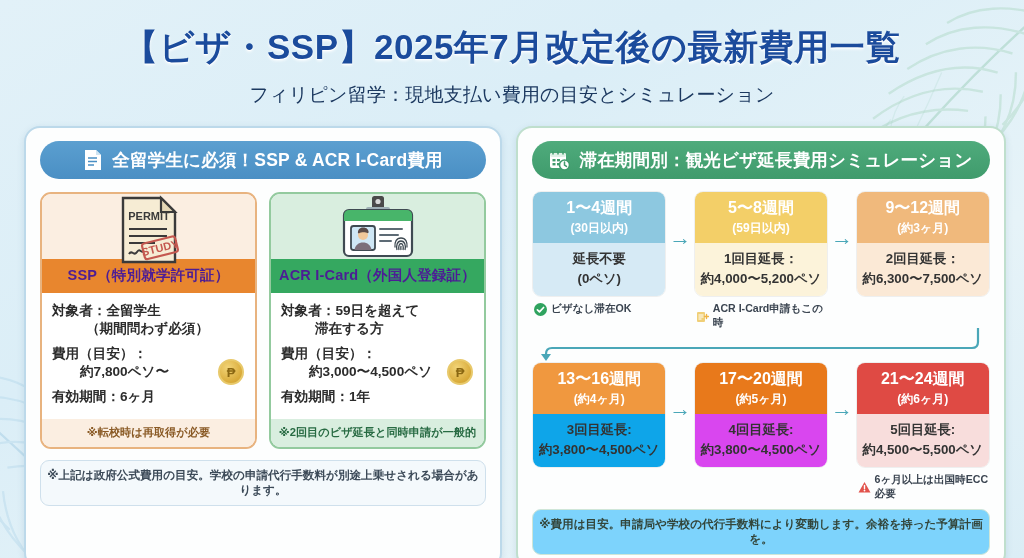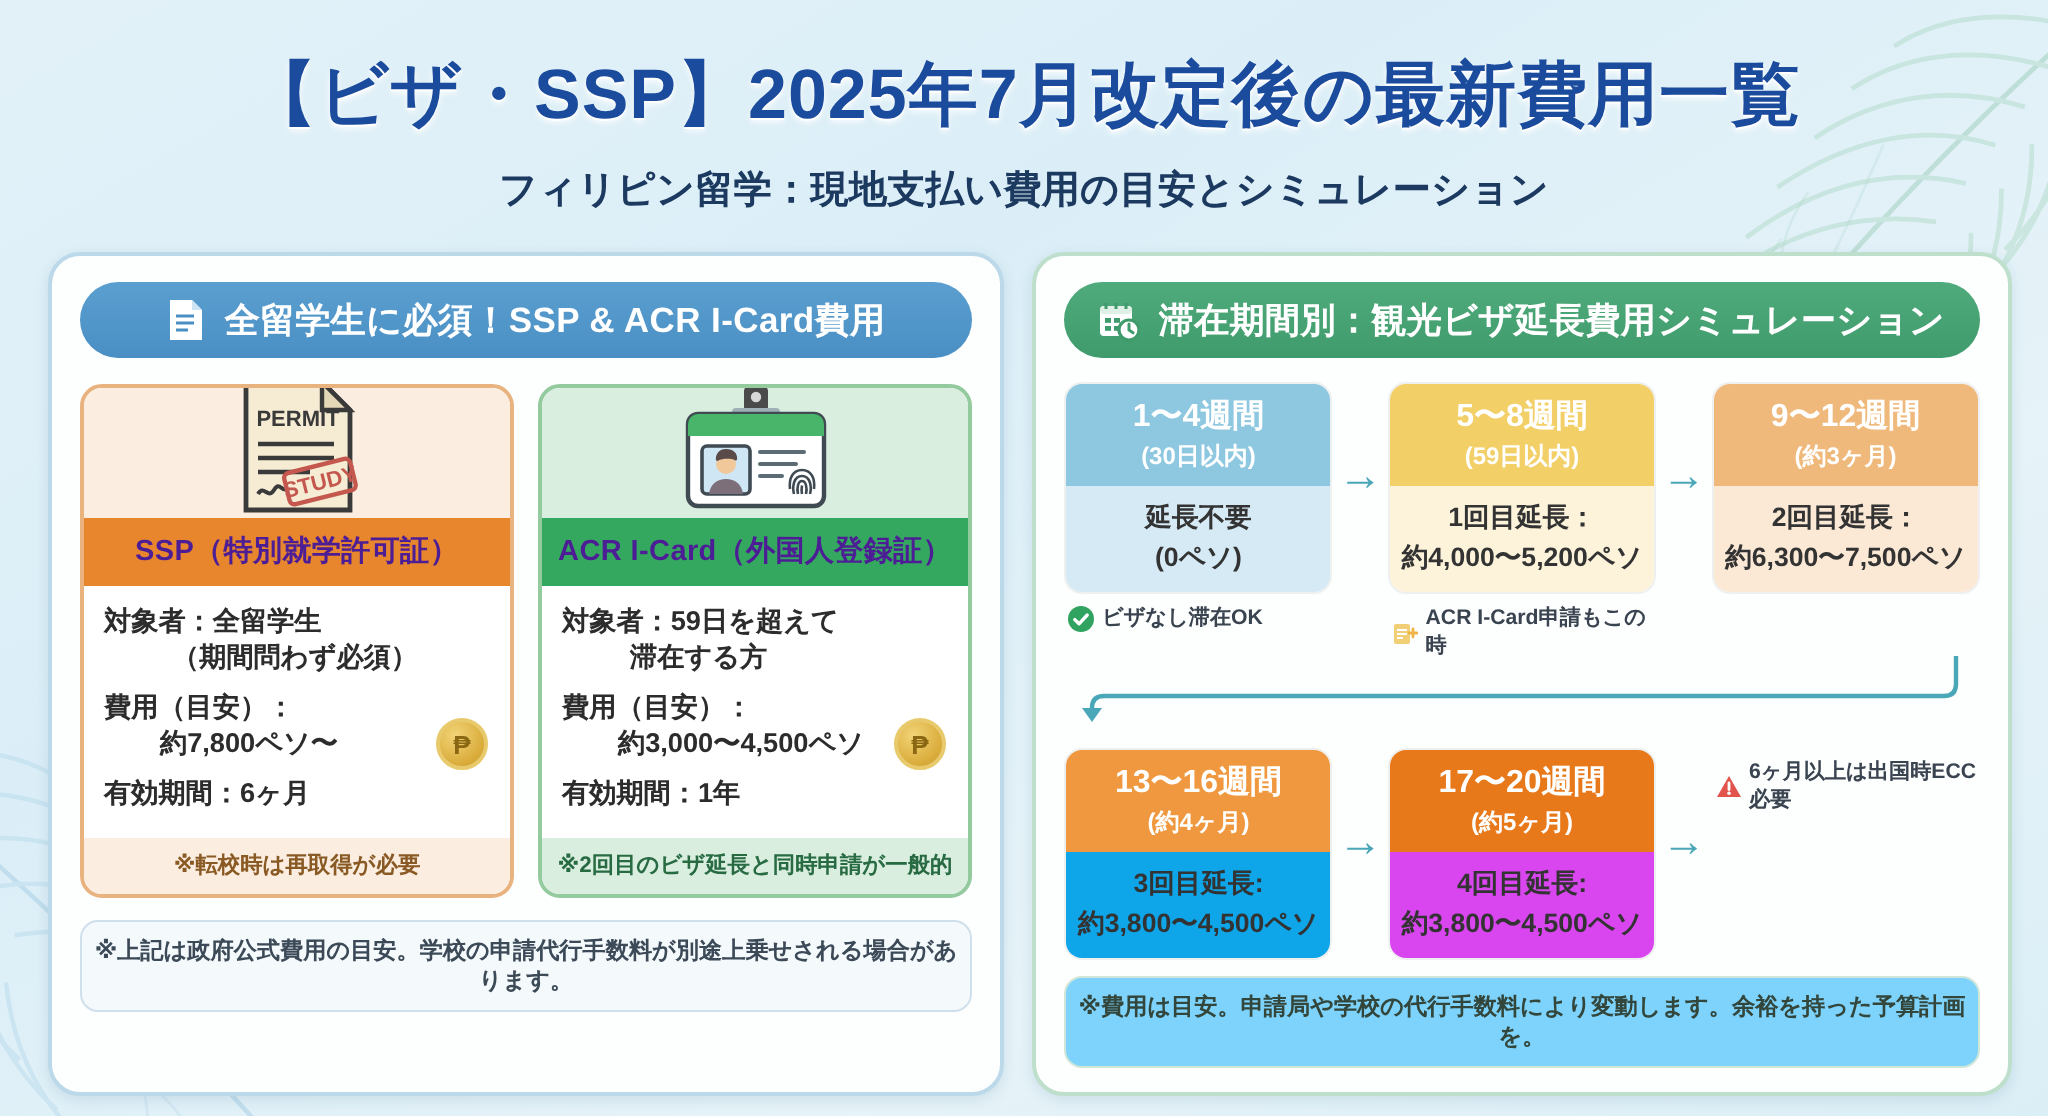--- a/index.html
+++ b/index.html
@@ -21,21 +21,21 @@
   .leaf-tr2 { top: 60px; right: 40px; width: 200px; height: 220px; transform: rotate(-18deg); opacity:.35;}
 
   
   .header { position: relative; text-align: center; padding-top: 24px; z-index: 3; }
   .main-title {
     font-size: 35px; font-weight: 700; letter-spacing: .5px;
     color: #1b4b9c;
     text-shadow: 0 1px 0 #fff, 0 2px 3px rgba(255,255,255,.85);
   }
   .sub-title {
-    margin-top: 11px; font-size: 19px; font-weight: 700;
+    margin-top: 11px; font-size: 19px; font-weight: 400;
     color: #1c3960; letter-spacing: .2px;
   }
 
   
   .panels {
     position: relative; z-index: 3;
     display: flex; gap: 14px;
     padding: 18px 18px 0 24px;
   }
   .panel {
@@ -58,21 +58,21 @@
 
   
   .cards { display: flex; gap: 12px; margin-top: 13px; }
   .card {
     width: 219px; border-radius: 11px; overflow: hidden;
     background: #fff;
   }
   .card-ssp { border: 2px solid #e8b37f; }
   .card-acr { border: 2px solid #93ca9e; }
 
-  .card-illus { height: 65px; display: flex; align-items: flex-end; justify-content: center; }
+  .card-illus { height: 65px; display: flex; align-items: flex-start; justify-content: center; }
   .illus-ssp { background: #fbeee1; }
   .illus-acr { background: #d9eedf; }
 
   .card-title {
     text-align: center; color: #4c1d95; font-weight: 700; font-size: 14.5px;
     padding: 7px 0 8px; letter-spacing: .2px;
   }
   .title-ssp { background: #e8862e; }
   .title-acr { background: #35a860; }
 
@@ -396,21 +396,21 @@
       </div>
     </div>
 
     <div class="connector">
       <svg width="460" height="34" viewBox="0 0 460 34">
         <path d="M444 -8 L444 14 Q444 20 438 20 L18 20 Q12 20 12 26 L12 28" fill="none" stroke="#4aa7b8" stroke-width="2.2"></path>
         <path d="M12 33 l-5 -7 h10 z" fill="#4aa7b8"></path>
       </svg>
     </div>
 
-    <div class="flow-row" style="margin-top:14px">
+    <div class="flow-row" style="margin-top:2px">
 
       <div class="flow-cell">
         <div class="stage s4">
           <div class="stage-top">
             <span class="wk">13〜16週間</span>
             <span class="sub">(約4ヶ月)</span>
           </div>
           <div class="stage-bot">
             <span class="l1">3回目延長:</span>
             <span class="l2">約3,800〜4,500ペソ</span>
@@ -433,20 +433,30 @@
             <span class="l2">約3,800〜4,500ペソ</span>
           </div>
         </div>
       </div>
 
       <div class="arrow-cell">
         <span class="arrow">→</span>
       </div>
 
       <div class="flow-cell">
+        <div class="stage s6">
+          <div class="stage-top">
+            <span class="wk">21〜24週間</span>
+            <span class="sub">(約6ヶ月)</span>
+          </div>
+          <div class="stage-bot">
+            <span class="l1">5回目延長:</span>
+            <span class="l2">約4,500〜5,500ペソ</span>
+          </div>
+        </div>
         <div class="tag right">
           <svg class="tag-ico" viewBox="0 0 13 13">
             <path d="M6.5 1 L12.5 11.5 H.5 Z" fill="#e2534c"></path>
             <path d="M6.5 4.4v3.4" stroke="#fff" stroke-width="1.4" stroke-linecap="round"></path>
             <circle cx="6.5" cy="9.6" r=".9" fill="#fff"></circle>
           </svg>
           <span>6ヶ月以上は出国時ECC必要</span>
         </div>
       </div>
     </div>

